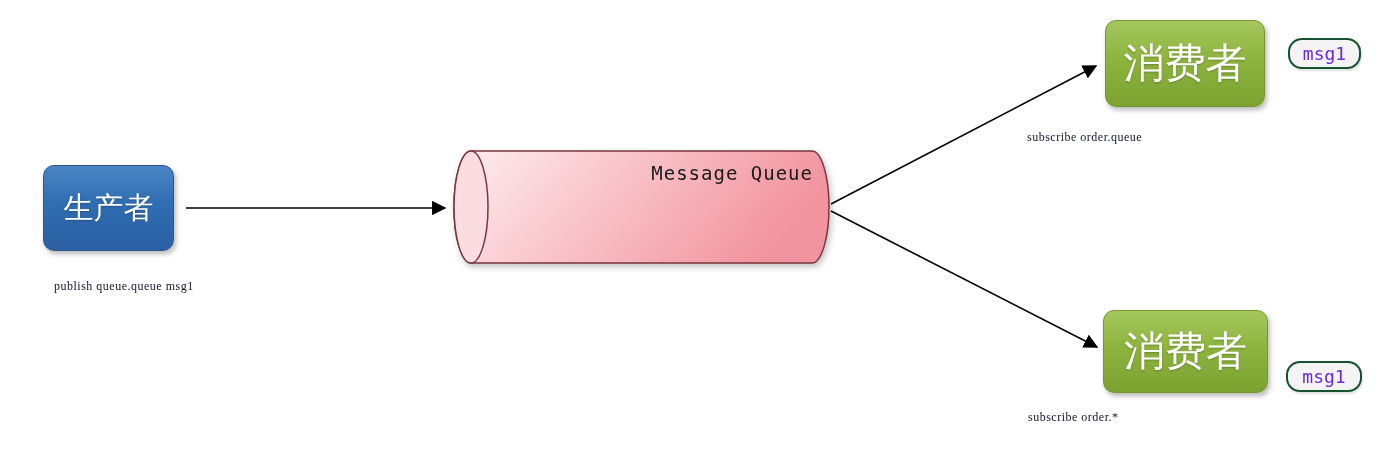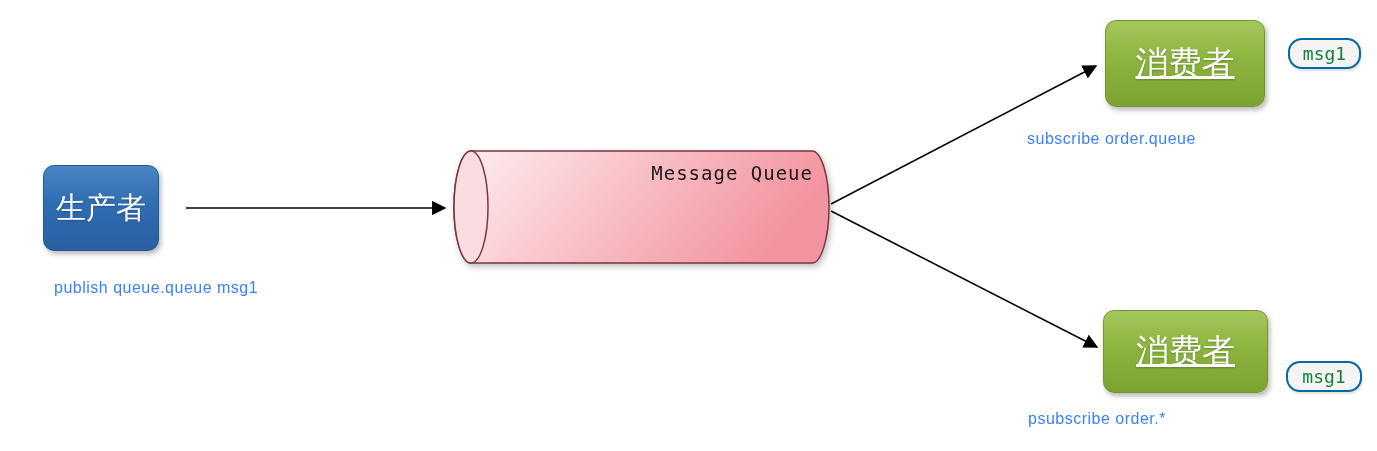--- a/index.html
+++ b/index.html
@@ -22,39 +22,38 @@
     display: flex;
     align-items: center;
     justify-content: center;
     color: #ffffff;
     border-radius: 11px;
     box-shadow: 2px 3px 5px rgba(0,0,0,0.28);
     text-shadow: 0 1px 2px rgba(0,0,0,0.25);
   }
   .producer {
     left: 43px; top: 165px;
-    width: 116px; height: 86px;
+    width: 131px; height: 86px;
     font-size: 30px;
     background: linear-gradient(180deg, #4a86c5 0%, #2f6db2 45%, #2a5fa2 100%);
     border: 1px solid #27598f;
   }
   .consumer {
-    font-size: 33px;
+    font-size: 41px;
     background: linear-gradient(180deg, #a4c75d 0%, #8db43e 45%, #7ca231 100%);
     border: 1px solid #76952c;
-    text-decoration: underline;
   }
   .consumer-top { left: 1105px; top: 20px; width: 160px; height: 87px; }
   .consumer-bottom { left: 1103px; top: 310px; width: 165px; height: 83px; }
   .caption {
     position: absolute;
-    font-family: Liberation Sans, sans-serif;
-    font-size: 16px;
+    font-family: Liberation Serif, serif;
+    font-size: 12px;
     letter-spacing: 0.5px;
-    color: #3b82f6;
+    color: #0f172a;
     white-space: nowrap;
   }
   .caption-publish { left: 54px; top: 279px; }
   .caption-subscribe { left: 1027px; top: 130px; }
   .caption-psubscribe { left: 1028px; top: 410px; }
   .queue-label {
     position: absolute;
     left: 483px; top: 162px;
     width: 330px;
     text-align: right;
@@ -63,25 +62,25 @@
     letter-spacing: 1px;
     color: #1a1a1a;
     white-space: nowrap;
   }
   .badge {
     position: absolute;
     display: flex;
     align-items: center;
     justify-content: center;
     background: #f4f4f4;
-    border: 2px solid #0369a1;
+    border: 2px solid #14532d;
     border-radius: 14px;
     font-family: "DejaVu Sans Mono", "Liberation Mono", monospace;
     font-size: 18px;
-    color: #15803d;
+    color: #6d28d9;
     box-shadow: 1px 2px 2px rgba(0,0,0,0.12);
   }
   .badge-top { left: 1288px; top: 38px; width: 73px; height: 31px; }
   .badge-bottom { left: 1286px; top: 361px; width: 76px; height: 31px; }
   .cyl-shadow { filter: drop-shadow(2px 3px 3px rgba(0,0,0,0.25)); }
 </style>
 </head>
 <body>
 
 <div class="canvas">
@@ -122,15 +121,15 @@
     <span>msg1</span>
   </div>
   <div class="caption caption-subscribe">subscribe order.queue</div>
 
   <div class="node consumer consumer-bottom">
     <span>消费者</span>
   </div>
   <div class="badge badge-bottom">
     <span>msg1</span>
   </div>
-  <div class="caption caption-psubscribe">psubscribe order.*</div>
+  <div class="caption caption-psubscribe">subscribe order.*</div>
 
 </div>
 
 </body></html>

